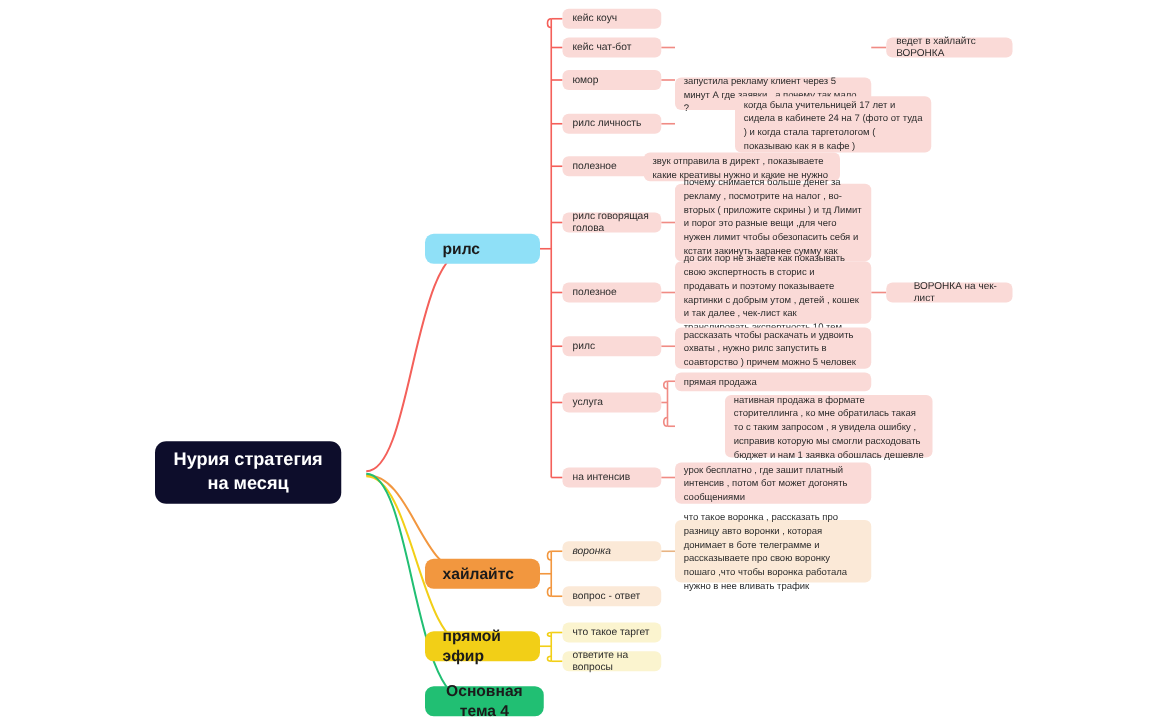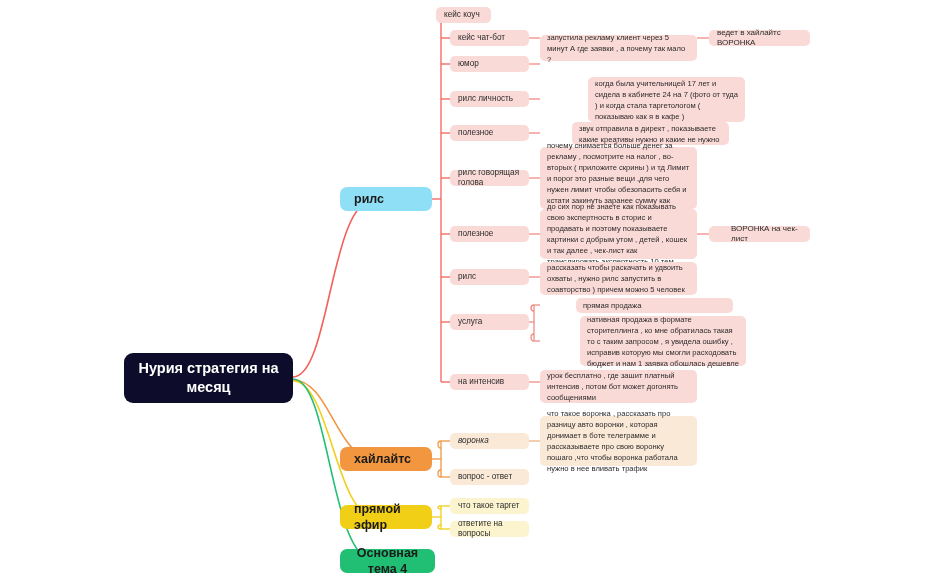--- a/index.html
+++ b/index.html
@@ -148,38 +148,38 @@
     <line x1="529" y1="441" x2="540" y2="441" stroke="#e8b483" stroke-width="1.3"></line>
 
     <line x1="432" y1="517" x2="441" y2="517" stroke="#f2cf17" stroke-width="1.3"></line>
     <path d="M441,509 C437,509 437,506 441,506" fill="none" stroke="#f2cf17" stroke-width="1.3"></path>
     <path d="M441,525 C437,525 437,529 441,529" fill="none" stroke="#f2cf17" stroke-width="1.3"></path>
     <line x1="441" y1="506" x2="441" y2="529" stroke="#f2cf17" stroke-width="1.3"></line>
     <line x1="441" y1="506" x2="450" y2="506" stroke="#f2cf17" stroke-width="1.3"></line>
     <line x1="441" y1="529" x2="450" y2="529" stroke="#f2cf17" stroke-width="1.3"></line>
   </svg>
 
-  <div class="node root" style="left:124px; top:353px; width:169px; height:50px;align-items:center;">
+  <div class="node root" style="left:124px; top:353px; width:149px; height:50px;align-items:center;">
     <span class="txt">Нурия стратегия на месяц</span>
   </div>
 
   <div class="node topic t-reels" style="left:340px; top:187px; width:92px; height:24px;">
     <span class="txt">рилс</span>
   </div>
   <div class="node topic t-high" style="left:340px; top:447px; width:92px; height:24px;align-items:center;">
     <span class="txt">хайлайтс</span>
   </div>
   <div class="node topic t-live" style="left:340px; top:505px; width:92px; height:24px;">
     <span class="txt">прямой эфир</span>
   </div>
   <div class="node topic t-main4" style="left:340px; top:549px; width:95px; height:24px;">
     <span class="txt">Основная тема 4</span>
   </div>
 
-  <div class="node sub" style="left:436px; top:7px; width:55px; height:16px;">
+  <div class="node sub" style="left:450px; top:7px; width:79px; height:16px;">
     <span class="txt">кейс коуч</span>
   </div>
   <div class="node sub" style="left:450px; top:30px; width:79px; height:16px;">
     <span class="txt">кейс чат-бот</span>
   </div>
   <div class="node sub" style="left:450px; top:56px; width:79px; height:16px;">
     <span class="txt">юмор</span>
   </div>
   <div class="node sub" style="left:450px; top:91px; width:79px; height:16px;">
     <span class="txt">рилс личность</span>
@@ -196,39 +196,39 @@
   <div class="node sub" style="left:450px; top:269px; width:79px; height:16px;">
     <span class="txt">рилс</span>
   </div>
   <div class="node sub" style="left:450px; top:314px; width:79px; height:16px;">
     <span class="txt">услуга</span>
   </div>
   <div class="node sub" style="left:450px; top:374px; width:79px; height:16px;">
     <span class="txt">на интенсив</span>
   </div>
 
-  <div class="node para" style="left:540px; top:35px; width:157px; height:26px;">
+  <div class="node para" style="left:540px; top:62px; width:157px; height:26px;">
     <span class="txt">запустила рекламу  клиент через 5 минут А где заявки , а почему так мало ?</span>
   </div>
   <div class="node para" style="left:540px; top:77px; width:157px; height:45px;margin-left:48px;">
     <span class="txt">когда была учительницей 17 лет и сидела в кабинете 24 на 7 (фото от туда ) и когда стала таргетологом ( показываю как я в кафе )</span>
   </div>
-  <div class="node para" style="left:572px; top:122px; width:157px; height:23px;">
+  <div class="node para" style="left:515px; top:122px; width:157px; height:23px;">
     <span class="txt">звук отправила в директ , показываете какие креативы нужно и какие не нужно</span>
   </div>
   <div class="node para" style="left:540px; top:147px; width:157px; height:62px;">
     <span class="txt">почему снимается больше денег за рекламу , посмотрите на налог , во-вторых ( приложите скрины ) и тд Лимит и порог это разные вещи ,для чего нужен лимит чтобы обезопасить себя и кстати закинуть заранее  сумму как предоплату</span>
   </div>
   <div class="node para" style="left:540px; top:209px; width:157px; height:50px;">
     <span class="txt">до сих пор не знаете как показывать свою экспертность в сторис и продавать и поэтому показываете картинки с добрым утом , детей , кошек и так далее , чек-лист как транслировать экспертность 10 тем</span>
   </div>
   <div class="node para" style="left:540px; top:262px; width:157px; height:33px;">
     <span class="txt">рассказать чтобы раскачать  и удвоить охваты , нужно рилс запустить в соавторство )  причем можно 5 человек</span>
   </div>
-  <div class="node para" style="left:540px; top:298px; width:157px; height:15px;margin-left:36px;">
+  <div class="node para" style="left:540px; top:298px; width:157px; height:15px;">
     <span class="txt">прямая продажа</span>
   </div>
   <div class="node para" style="left:540px; top:316px; width:166px; height:50px;margin-left:40px;">
     <span class="txt">нативная продажа в формате сторителлинга , ко мне обратилась такая то с таким запросом , я увидела ошибку , исправив которую мы смогли расходовать бюджет и нам 1 заявка обошлась дешевле</span>
   </div>
   <div class="node para" style="left:540px; top:370px; width:157px; height:33px;">
     <span class="txt">урок бесплатно , где зашит платный интенсив , потом бот может догонять сообщениями</span>
   </div>
 
   <div class="node note" style="left:709px; top:30px; width:101px; height:16px;">

